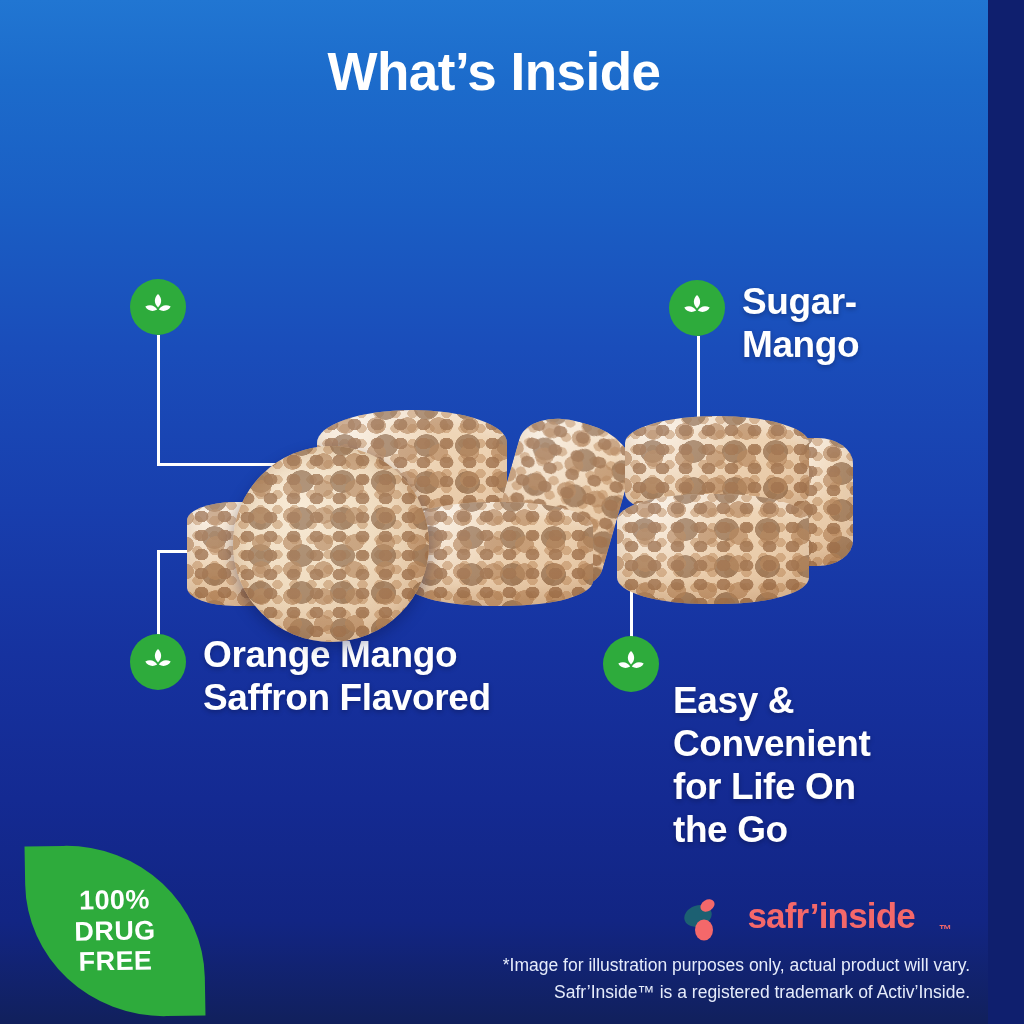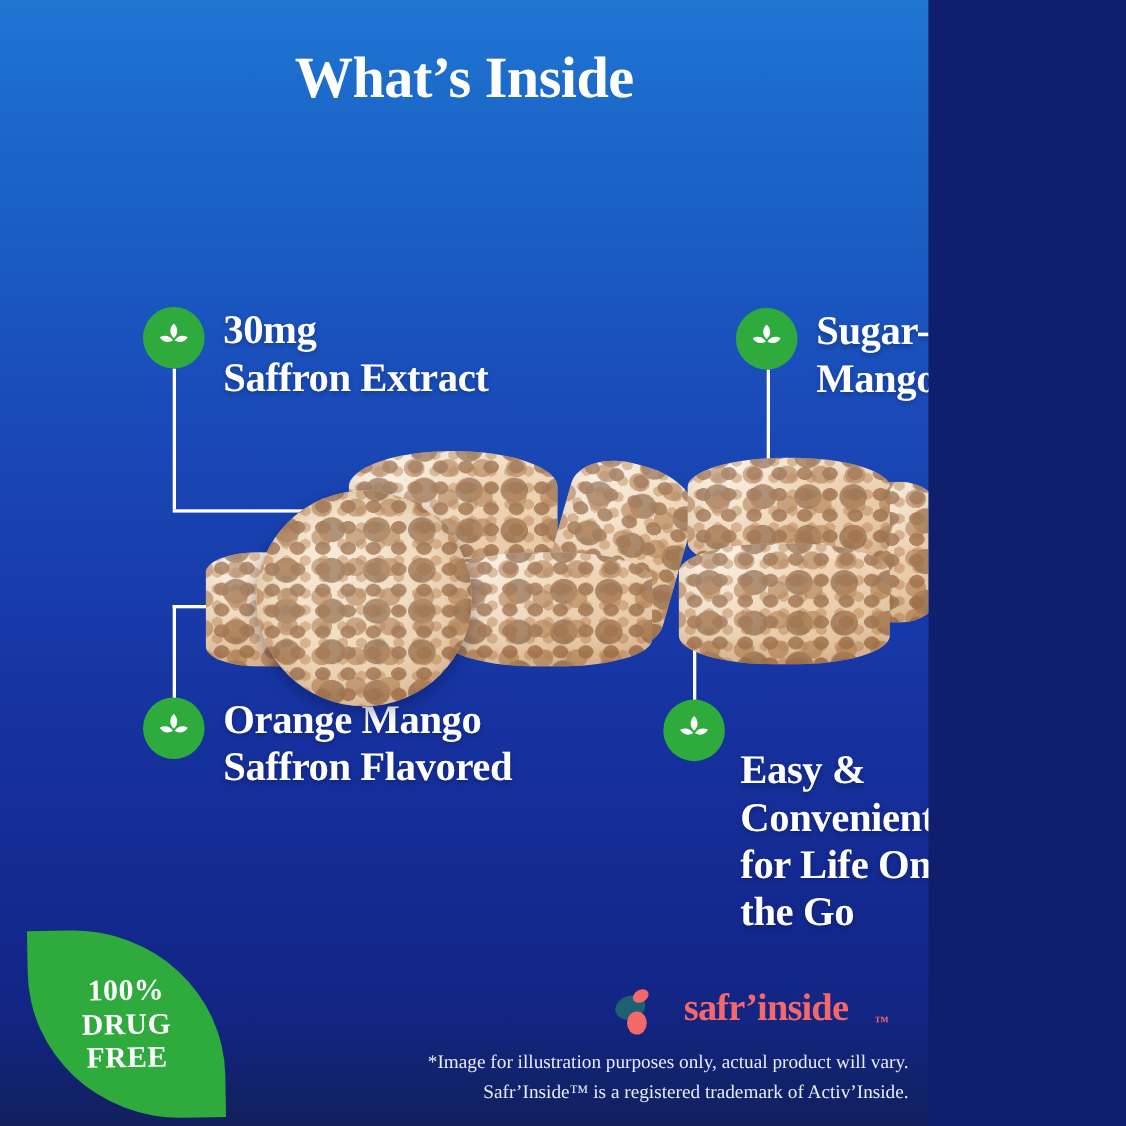--- a/index.html
+++ b/index.html
@@ -1,23 +1,23 @@
 <!DOCTYPE html>
 <html><head>
 <meta charset="utf-8">
 <style>
   html, body {
     margin: 0; padding: 0;
     background: #0f1f6e;
   }
   .stage {
     position: relative;
-    width: 844px; height: 1024px;
+    width: 988px; height: 1024px;
     overflow: hidden;
-    font-family: Liberation Serif, serif;
+    font-family: Liberation Sans, sans-serif;
     background: linear-gradient(180deg,
         #2176d2 0%,
         #1c6bcb 8%,
         #1a5ec4 20%,
         #1a4dba 34%,
         #183ead 50%,
         #16329f 64%,
         #142a92 78%,
         #122583 90%,
         #11205c 100%);
@@ -217,22 +217,20 @@
 
   <div class="badge" style="left:130px; top:279px;">
     <span>
       <svg viewBox="0 0 40 40" aria-hidden="true">
         <path d="M20 7c4.2 4.1 4.2 9.4 0 13.4C15.8 16.4 15.8 11.1 20 7z" fill="#ffffff"></path>
         <path d="M19.2 22.6c-4.6 2.6-9.6 1.2-11.9-3.1 4.6-2.6 9.6-1.2 11.9 3.1z" fill="#ffffff"></path>
         <path d="M20.8 22.6c4.6 2.6 9.6 1.2 11.9-3.1-4.6-2.6-9.6-1.2-11.9 3.1z" fill="#ffffff"></path>
       </svg>
     </span>
   </div>
-  <div class="callout-text" style="left:203px; top:280px;">30mg
-Saffron Extract</div>
 
   <div class="badge" style="left:669px; top:280px;">
     <span>
       <svg viewBox="0 0 40 40" aria-hidden="true">
         <path d="M20 7c4.2 4.1 4.2 9.4 0 13.4C15.8 16.4 15.8 11.1 20 7z" fill="#ffffff"></path>
         <path d="M19.2 22.6c-4.6 2.6-9.6 1.2-11.9-3.1 4.6-2.6 9.6-1.2 11.9 3.1z" fill="#ffffff"></path>
         <path d="M20.8 22.6c4.6 2.6 9.6 1.2 11.9-3.1-4.6-2.6-9.6-1.2-11.9 3.1z" fill="#ffffff"></path>
       </svg>
     </span>
   </div>

